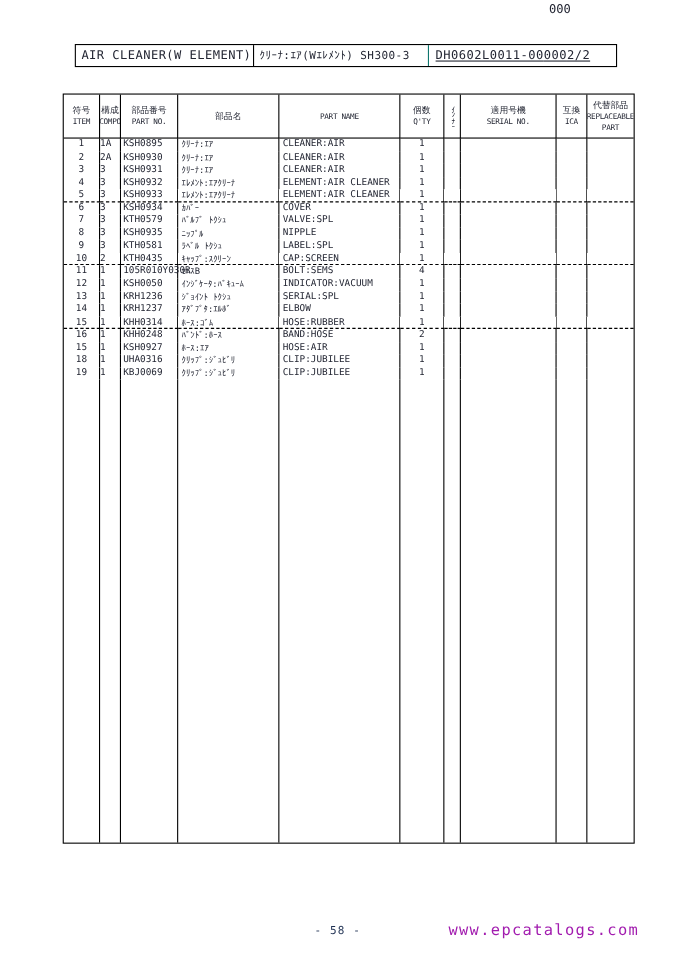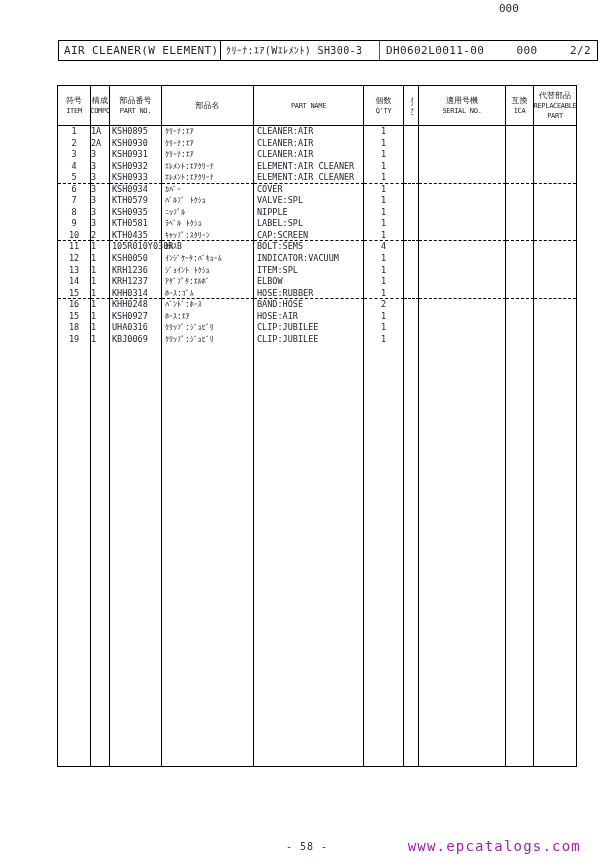--- a/index.html
+++ b/index.html
@@ -10,33 +10,33 @@
     height: 868px;
     background: #ffffff;
     font-family: "DejaVu Sans Mono", monospace;
     color: #232633;
     overflow: hidden;
   }
 
   
   .title-bar {
     position: absolute;
-    left: 58px; top: 40px;
-    width: 540px; height: 21px;
+    left: 68px; top: 40px;
+    width: 493px; height: 21px;
     border: 1.5px solid #000;
     display: flex;
     align-items: stretch;
     font-size: 11px;
     letter-spacing: 0.4px;
     white-space: nowrap;
   }
   .tb-cell { display: flex; align-items: center; padding: 0 5px; overflow: hidden; }
   .tb-title { width: 162px; border-right: 1px solid #000; }
   .tb-jp    { width: 159px; border-right: 1px solid #0f766e; font-size: 10px; }
-  .tb-doc   { flex: 1; display: flex; justify-content: space-between; align-items: center; padding: 0 6px; }
+  .tb-doc   { flex: 1; display: flex; align-items: center; padding: 0 6px; text-decoration: underline; }
   .tb-outside {
     position: absolute;
     left: 499px; top: 2px;
     font-size: 11px;
   }
 
   
   .parts-table {
     position: absolute;
     left: 57px; top: 85px;
@@ -287,21 +287,21 @@
     <div class="cell c-qty">1</div>
     <div class="cell"></div>
     <div class="cell"></div>
     <div class="cell"></div>
     <div class="cell last"></div>
 
     <div class="cell c-item">13</div>
     <div class="cell c-compo">1</div>
     <div class="cell c-pn">KRH1236</div>
     <div class="cell c-jp">ｼﾞｮｲﾝﾄ ﾄｸｼｭ</div>
-    <div class="cell c-en">ITEM:SPL</div>
+    <div class="cell c-en">SERIAL:SPL</div>
     <div class="cell c-qty">1</div>
     <div class="cell"></div>
     <div class="cell"></div>
     <div class="cell"></div>
     <div class="cell last"></div>
 
     <div class="cell c-item">14</div>
     <div class="cell c-compo">1</div>
     <div class="cell c-pn">KRH1237</div>
     <div class="cell c-jp">ｱﾀﾞﾌﾟﾀ:ｴﾙﾎﾞ</div>

